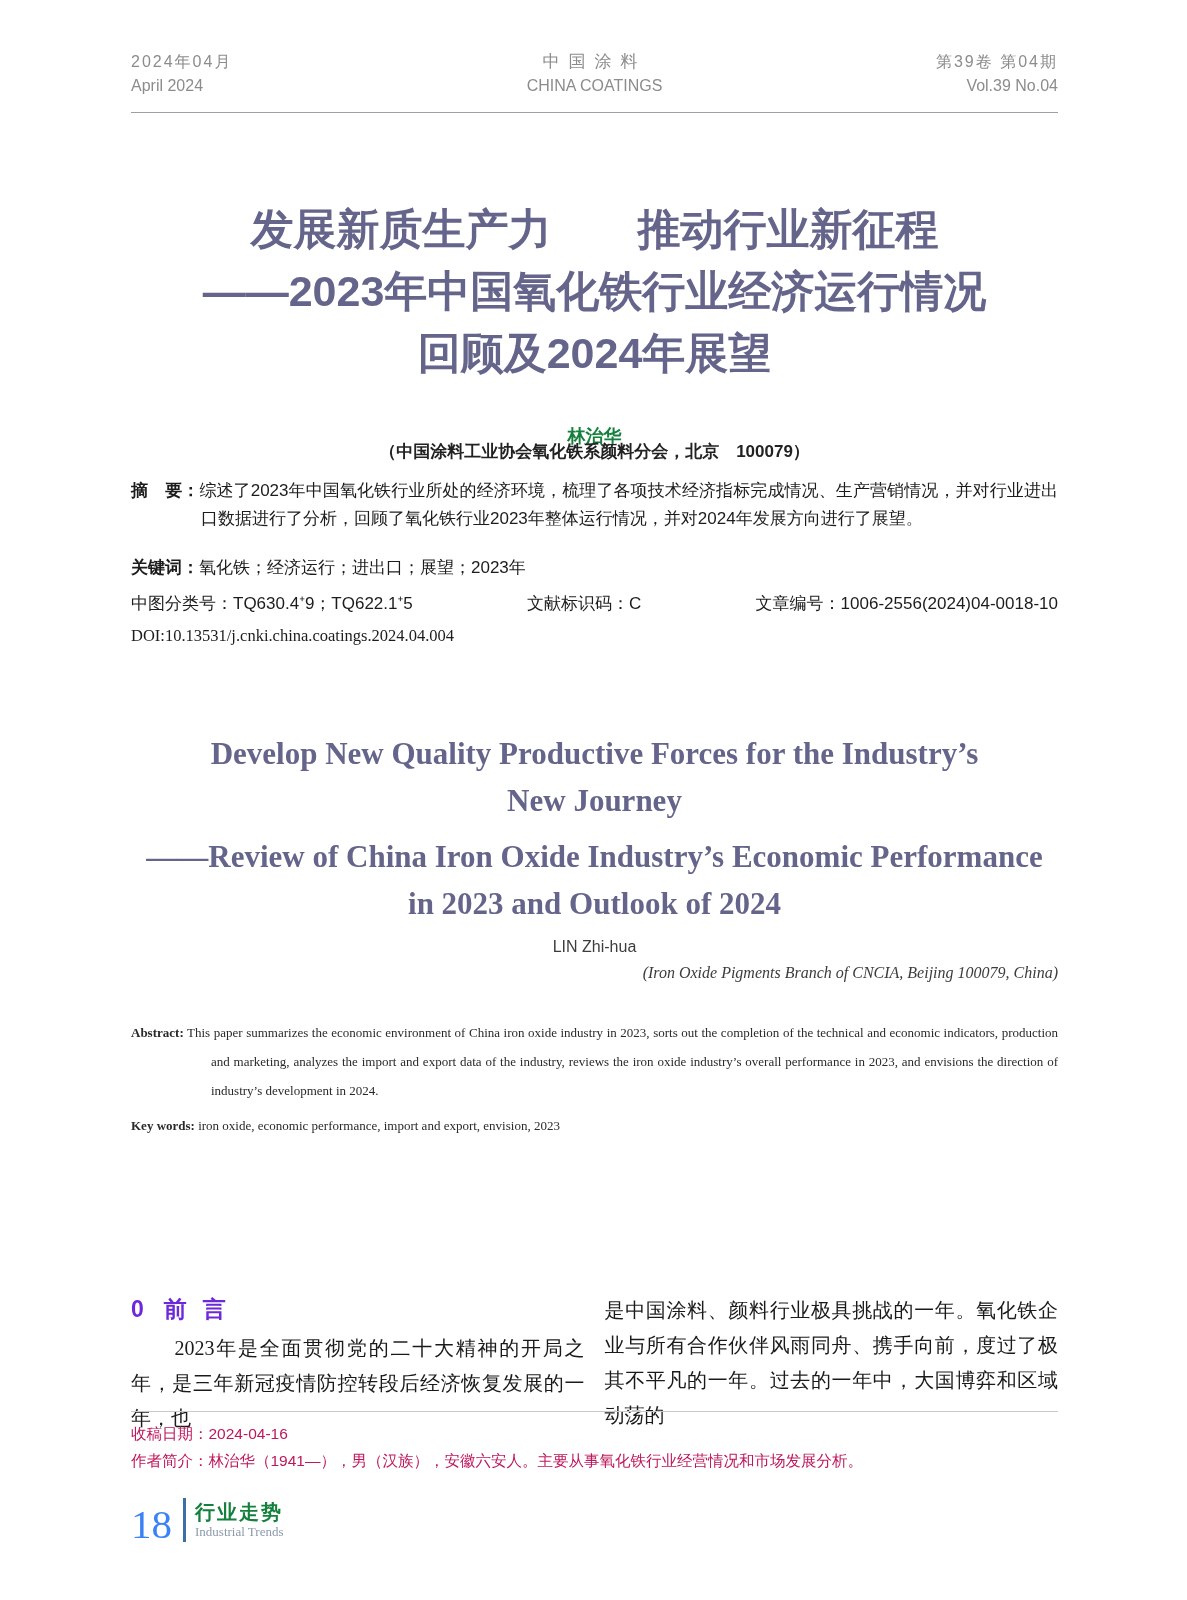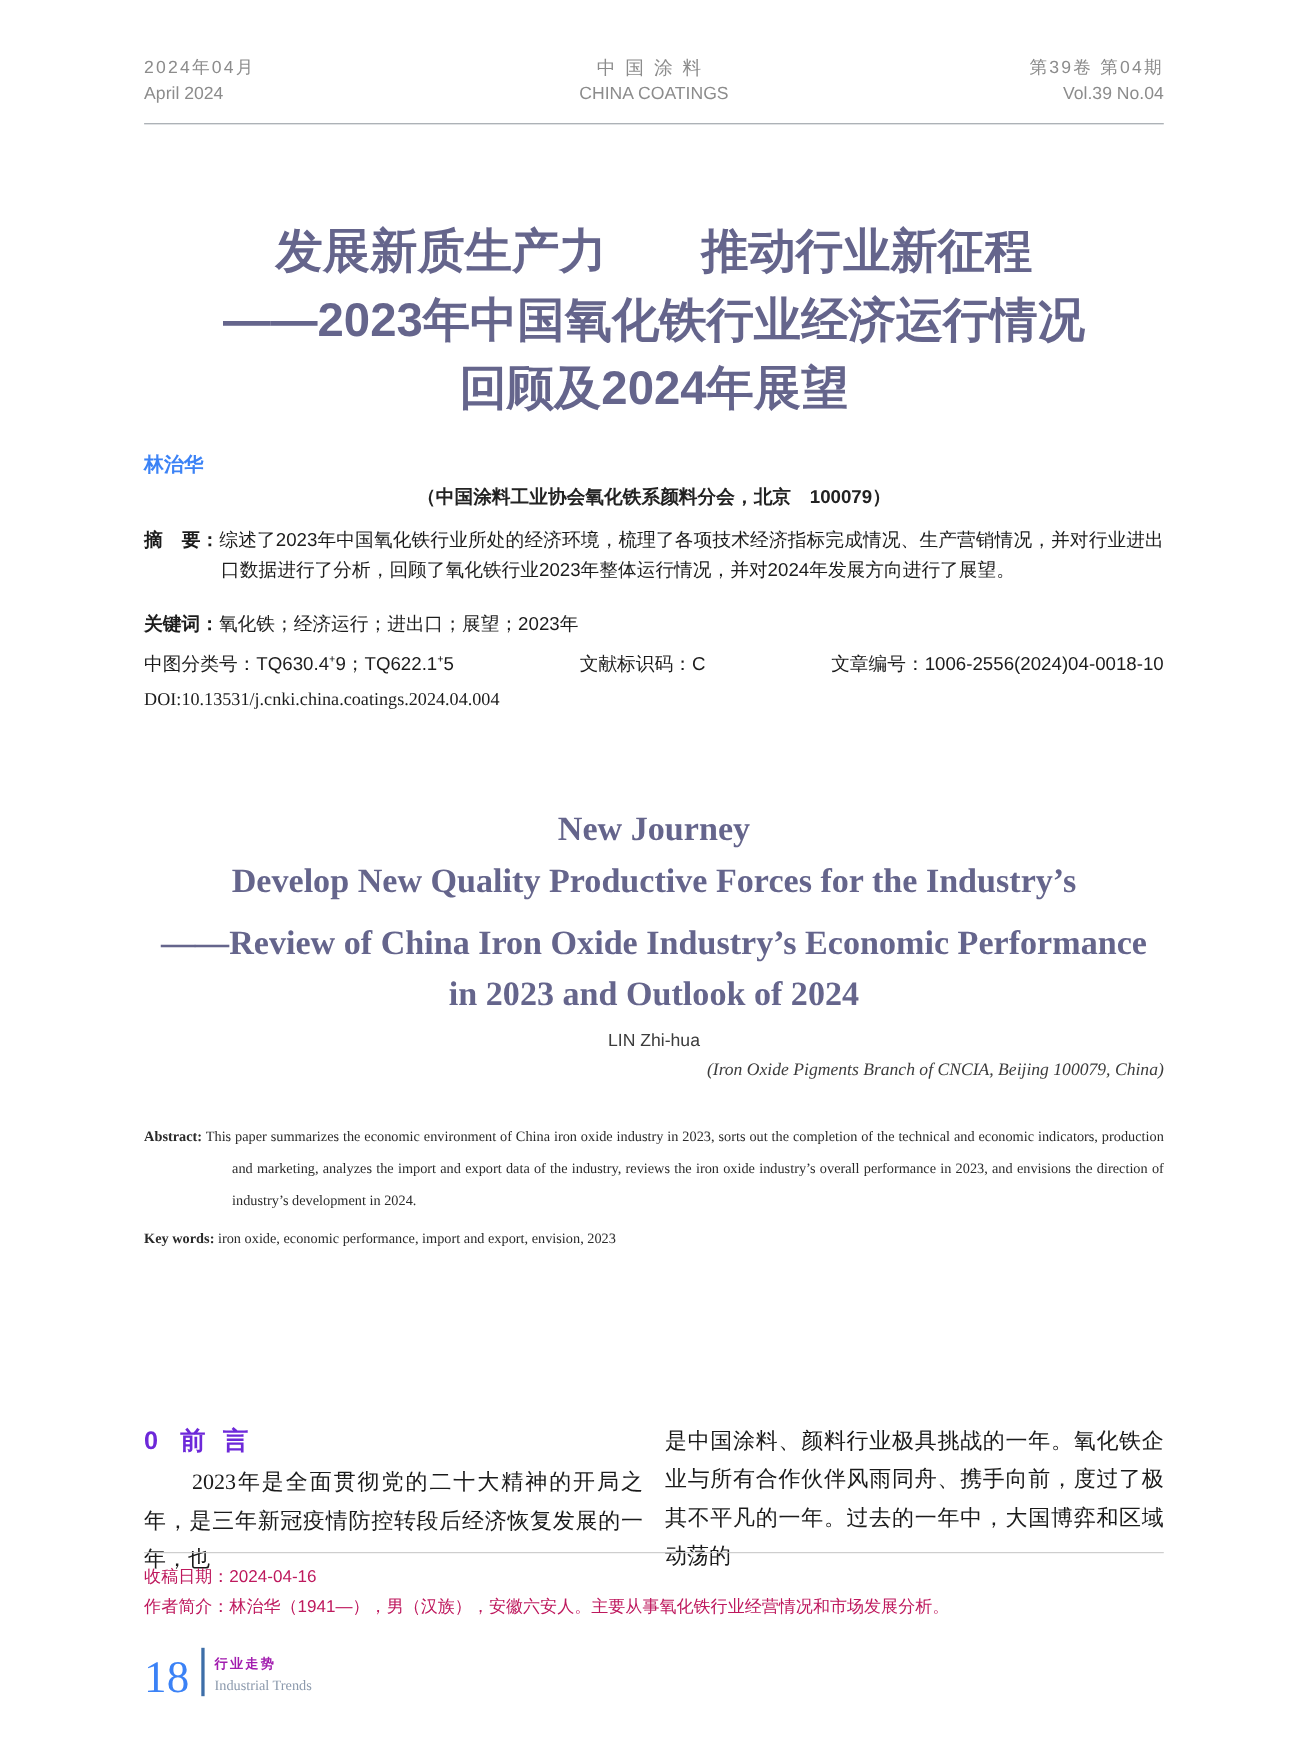--- a/index.html
+++ b/index.html
@@ -26,21 +26,21 @@
   .head-rule { top:112px; border-top:1.5px solid #9aa0a6; height:0; }
 
   
   .zh-title {
     top:198px; text-align:center;
     font-family:"Liberation Sans", sans-serif;
     font-weight:bold; color:#65658c;
     font-size:43px; line-height:62px;
   }
 
-  .zh-author { top:410px; text-align:left; font-family:"Liberation Sans", sans-serif; font-weight:bold; font-size:18px; color:#3b82f6; }
+  .zh-author { top:424px; text-align:center; font-family:"Liberation Sans", sans-serif; font-weight:bold; font-size:18px; color:#15803d; }
   .zh-affil  { top:440px; text-align:center; font-family:"Liberation Sans", sans-serif; font-weight:600; font-size:17px; color:#222; }
 
   
   .zh-meta { top:477px; font-family:"Liberation Sans", sans-serif; font-size:17px; color:#1c1c1c; }
   .hang-zh { padding-left:70px; text-indent:-70px; line-height:28px; text-align:justify; }
   .lbl { font-weight:bold; }
   .kw-zh { margin-top:21px; line-height:28px; }
   .meta-row { margin-top:9px; display:flex; justify-content:space-between; line-height:26px; }
   .doi-line { margin-top:7px; font-family:"Liberation Serif", serif; font-size:16.5px; line-height:24px; }
 
@@ -74,21 +74,21 @@
   .para { font-size:20px; line-height:35px; text-align:justify; color:#1a1a1a; }
 
   .foot-rule { top:1411px; border-top:1.5px solid #c9c9c9; height:0; }
 
   .footnotes { top:1420px; font-family:"Liberation Sans", sans-serif; font-size:15.5px; color:#be185d; line-height:27px; }
 
   
   .pagefoot { top:1494px; left:131px; display:flex; align-items:center; }
   .pf-num { font-family:"Liberation Serif", serif; font-size:41px; color:#3b82f6; margin-right:11px; line-height:1; padding-top:10px; }
   .pf-bar { width:3px; height:44px; background:#3d6ea8; margin-right:9px; }
-  .pf-col-zh { font-family:"Liberation Sans", sans-serif; font-weight:bold; font-size:12px; color:#a21caf; line-height:24px; letter-spacing:2px; }
+  .pf-col-zh { font-family:"Liberation Sans", sans-serif; font-weight:bold; font-size:20px; color:#15803d; line-height:24px; letter-spacing:2px; }
   .pf-col-en { font-family:"Liberation Serif", serif; font-size:13px; color:#8c9aad; line-height:16px; }
 </style>
 </head>
 <body>
 
 <div class="page">
 
   <div class="abs content-w runhead">
     <div class="cell c-left">
       <div class="zh">2024年04月</div>
@@ -119,22 +119,22 @@
     <p class="kw-zh"><span class="lbl">关键词：</span><span>氧化铁；经济运行；进出口；展望；2023年</span></p>
     <div class="meta-row">
       <span>中图分类号：TQ630.4⁺9；TQ622.1⁺5</span>
       <span>文献标识码：C</span>
       <span>文章编号：1006-2556(2024)04-0018-10</span>
     </div>
     <div class="doi-line">DOI:10.13531/j.cnki.china.coatings.2024.04.004</div>
   </div>
 
   <div class="abs content-w en-title">
+    <div>Develop New Quality Productive Forces for the Industry’s</div>
     <div>New Journey</div>
-    <div>Develop New Quality Productive Forces for the Industry’s</div>
     <div class="sub">——Review of China Iron Oxide Industry’s Economic Performance</div>
     <div>in 2023 and Outlook of 2024</div>
   </div>
 
   <div class="abs content-w en-author">LIN Zhi-hua</div>
   <div class="abs content-w en-affil">(Iron Oxide Pigments Branch of CNCIA, Beijing 100079, China)</div>
 
   <div class="abs content-w en-meta">
     <p class="hang-en"><span class="lbl">Abstract:</span> <span>This paper summarizes the economic environment of China iron oxide industry in 2023, sorts out the completion of the technical and economic indicators, production and marketing, analyzes the import and export data of the industry, reviews the iron oxide industry’s overall performance in 2023, and envisions the direction of industry’s development in 2024.</span></p>
     <p class="kw-en"><span class="lbl">Key words:</span> <span>iron oxide, economic performance, import and export, envision, 2023</span></p>

